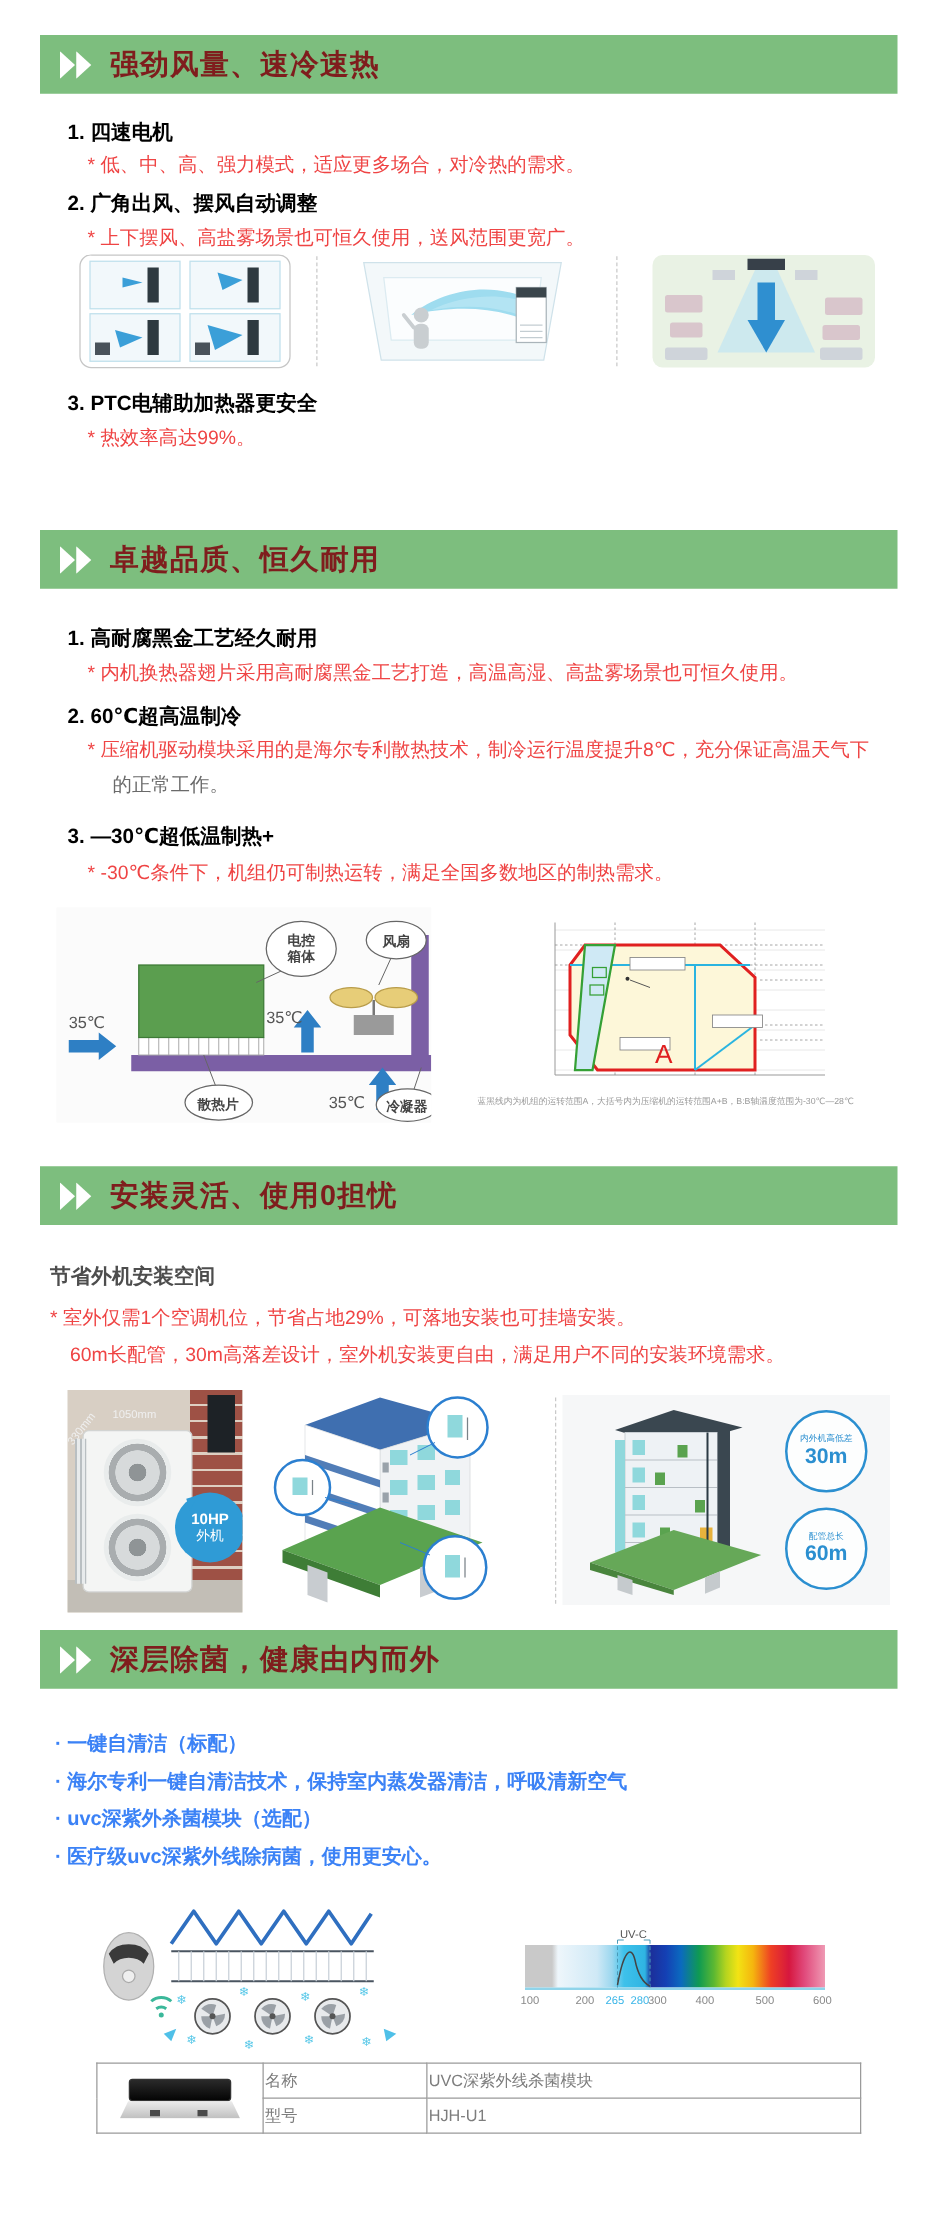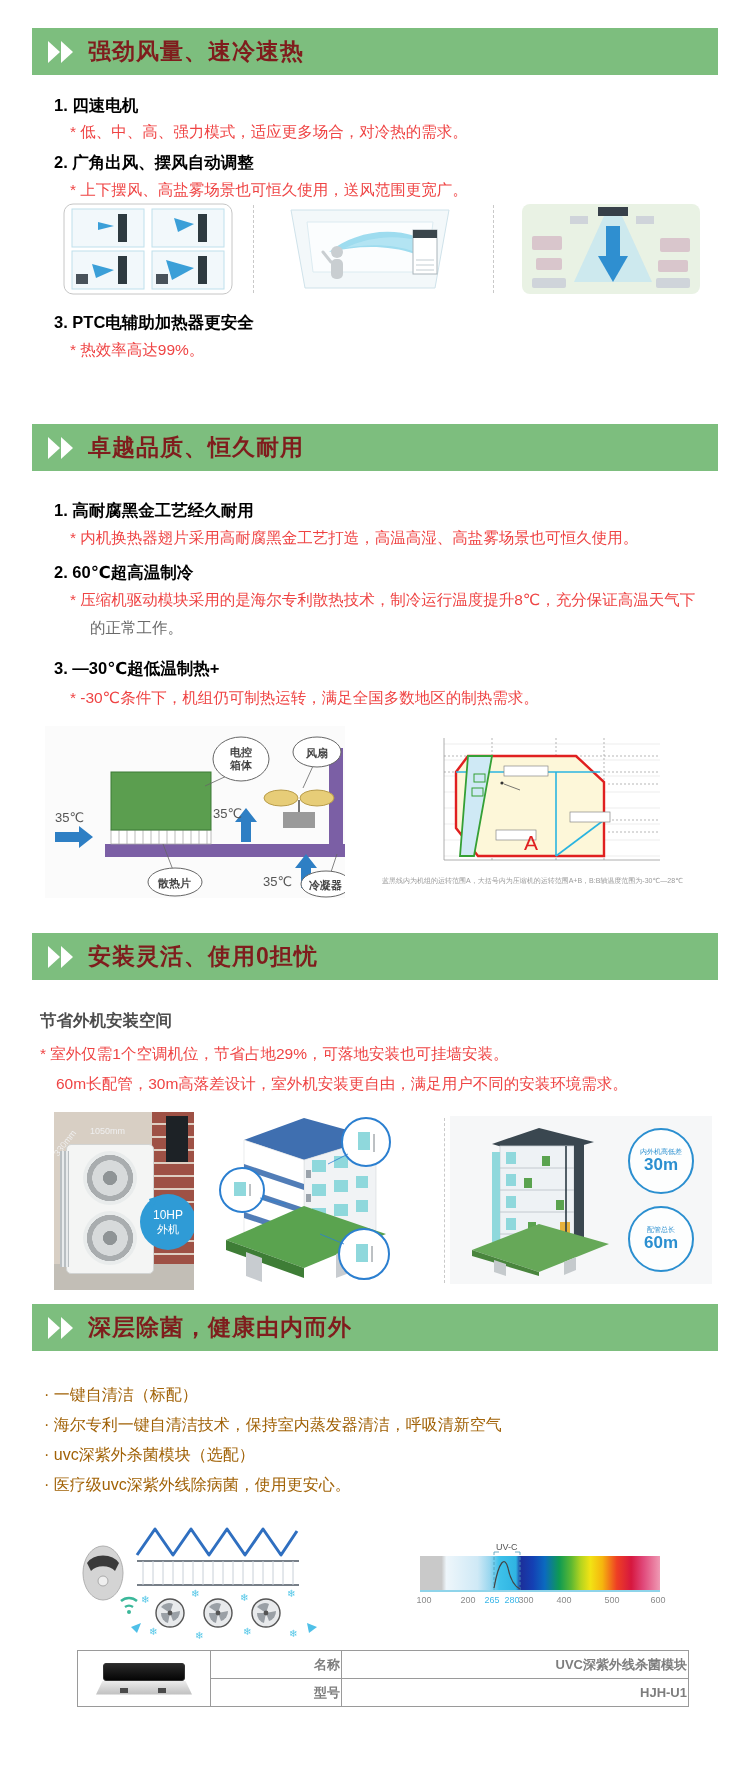--- a/index.html
+++ b/index.html
@@ -9,21 +9,21 @@
   
   .band{position:absolute;left:32px;width:686px;height:47px;background:#7dbe7e;
         display:flex;align-items:center;padding-left:16px;box-sizing:border-box;gap:13px;}
   .band-title{color:#7f1d1d;font-size:23px;font-weight:bold;letter-spacing:1px;}
 
   
   .h-item{position:absolute;left:54px;font-size:16.5px;font-weight:bold;color:#000000;}
   .b-item{position:absolute;left:70px;font-size:15.5px;color:#ef4444;}
   .cont-item{position:absolute;left:90px;font-size:15.5px;color:#6a6a6a;}
   .sub-h{position:absolute;left:40px;font-size:16.5px;font-weight:bold;color:#4d4d4d;}
-  .dot-b{position:absolute;left:44px;font-size:16px;font-weight:normal;color:#a16207;}
+  .dot-b{position:absolute;left:44px;font-size:16px;font-weight:bold;color:#3b82f6;}
 
   .illus-band{position:absolute;left:0;width:750px;}
   .vsep{position:absolute;border-left:1px dashed #c9c9c9;}
 
   .panel-bg{position:absolute;background:#fbfbfb;}
 
   
   .unit-photo{position:absolute;left:54px;top:0;width:140px;height:178px;background:#d8cfc4;overflow:hidden;}
   .brick{position:absolute;right:0;top:0;width:42px;height:152px;
          background:repeating-linear-gradient(#9e5145 0 11px,#decfc2 11px 13px);}
@@ -33,21 +33,21 @@
            border:1px solid #d2d4d3;border-radius:5px;}
   .ou-fins{position:absolute;left:-7px;top:6px;width:9px;height:116px;
            background:repeating-linear-gradient(90deg,#b9bfc2 0 2px,#e8ebec 2px 4px);}
   .ou-fan{position:absolute;left:16px;width:54px;height:54px;border-radius:50%;
           background:radial-gradient(circle,#8f9496 0 18%,#d7dadb 19% 46%,#a9adaf 47% 60%,#e9ecec 61% 78%,#c2c6c7 79%);}
   .dim-label{position:absolute;color:#efefef;font-size:9px;}
   .hp-bubble{position:absolute;left:86px;top:82px;width:56px;height:56px;border-radius:50%;
              background:#2f9bd6;color:#fff;display:flex;flex-direction:column;align-items:center;justify-content:center;line-height:1.15;}
   .hp-bubble:after{content:"";position:absolute;left:2px;bottom:44px;width:0;height:0;
              border:7px solid transparent;border-right-color:#2f9bd6;transform:rotate(28deg);}
-  .hp-line1{font-size:12px;font-weight:normal;}
+  .hp-line1{font-size:12px;font-weight:bold;}
   .hp-line2{font-size:11px;}
 
   .gray-panel{position:absolute;background:#f6f7f8;}
   .blue-circle{position:absolute;width:62px;height:62px;border-radius:50%;border:2px solid #2b8fd0;
                background:#fdfefe;color:#2b8fd0;display:flex;flex-direction:column;align-items:center;justify-content:center;line-height:1.1;}
   .bc-cap{font-size:7px;}
   .bc-val{font-size:17px;font-weight:bold;}
 
   
   .spectrum{position:absolute;left:420px;top:25px;width:250px;height:72px;}
@@ -58,21 +58,21 @@
       #3ec1ea 33%,#2fb4e2 40%,
       #1c2f9a 42%,#1440b4 47%,#0b6abf 52%,
       #0f9a52 58%,#5cb832 63%,#b5d41f 67%,
       #f2e314 71%,#f5b50e 76%,#ee3f24 82%,
       #d6173f 88%,#e0487a 93%,#ef9ab4 100%);}
   .spec-tick{position:absolute;top:55px;font-size:9px;color:#8a8a8a;transform:translateX(-50%);}
   .spec-tick.blue{color:#3bb6e8;}
 
   
   .spec-table{position:absolute;left:77px;top:0;border-collapse:collapse;width:612px;}
-  .spec-table td{border:1px solid #9a9a9a;height:25px;font-size:13px;color:#7d7d7d;text-align:right;vertical-align:middle;font-weight:bold;}
+  .spec-table td{border:1px solid #9a9a9a;height:25px;font-size:13px;color:#7d7d7d;text-align:left;vertical-align:middle;}
   .module{width:96px;margin:4px auto;}
   .module-top{width:82px;height:18px;margin:0 auto;background:linear-gradient(#2a2a2a,#050505);border-radius:3px;
               border:1px solid #333;box-sizing:border-box;}
   .module-base{width:96px;height:14px;background:linear-gradient(#ececec,#bfbfbf);
                clip-path:polygon(7% 0,93% 0,100% 100%,0 100%);position:relative;}
   .module-foot{position:absolute;bottom:2px;width:8px;height:5px;background:#4a4a4a;}
 
   .chart-caption{position:absolute;left:0;top:150px;width:100%;text-align:center;font-size:7px;color:#9a9a9a;}
   svg text{font-family:"Liberation Sans","DejaVu Sans",sans-serif;}
 </style>

